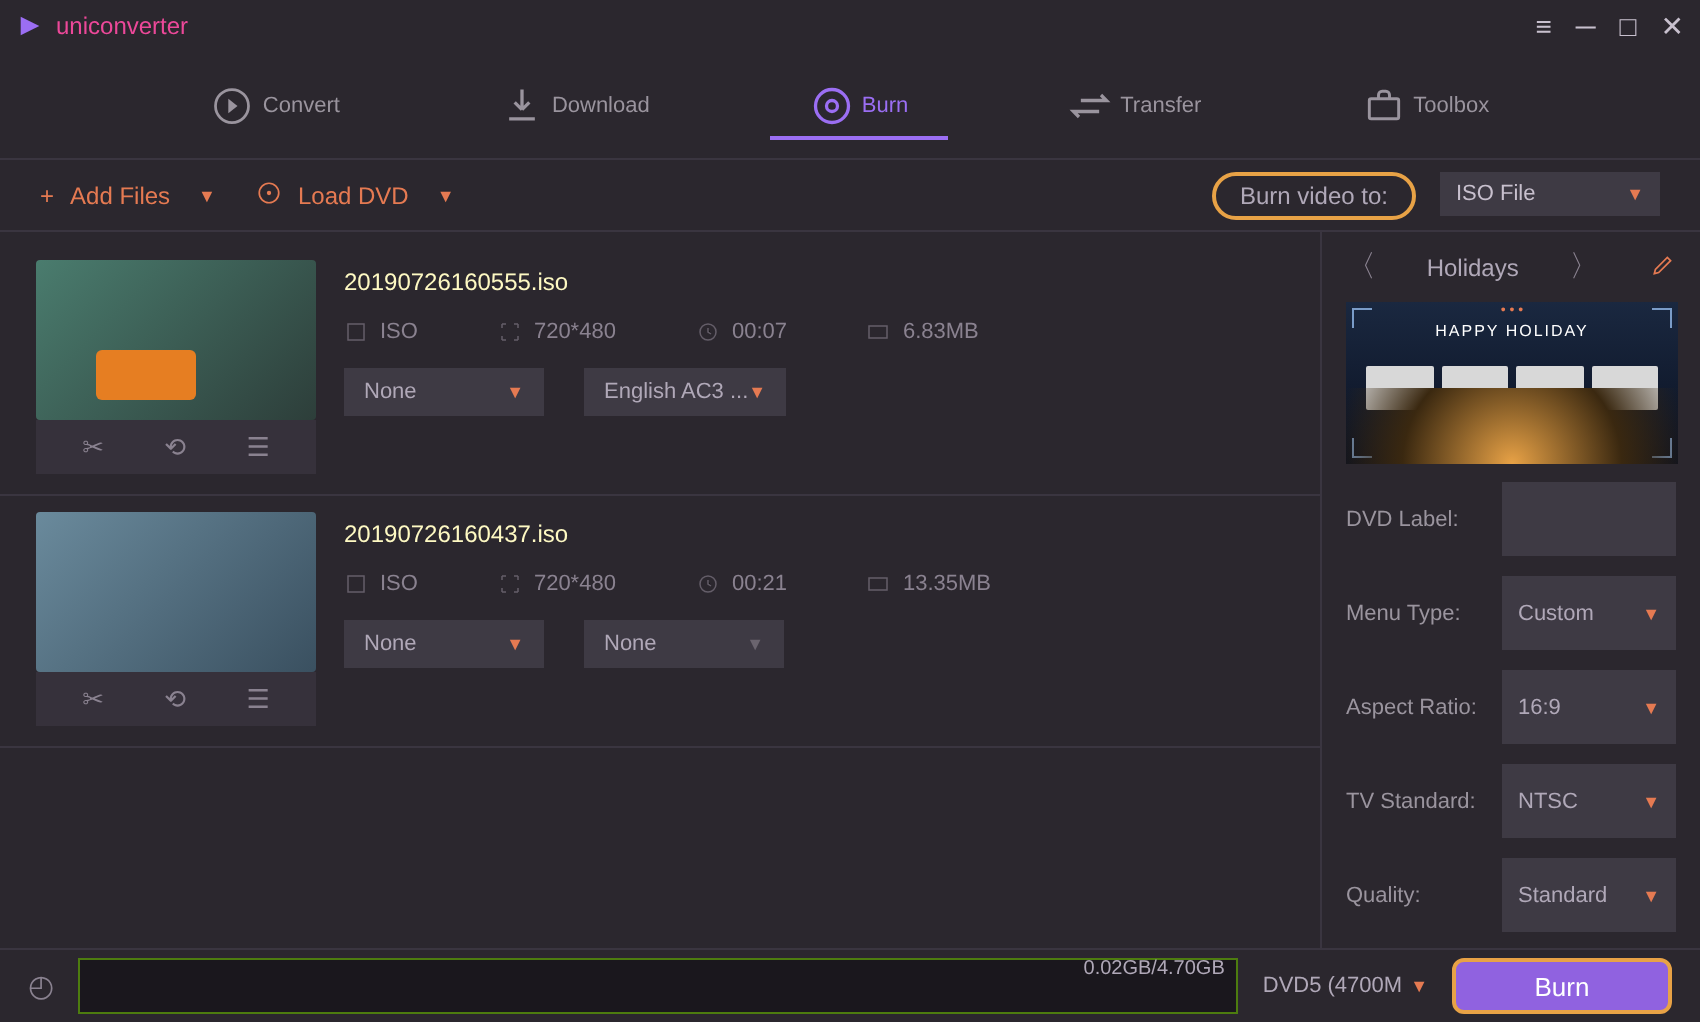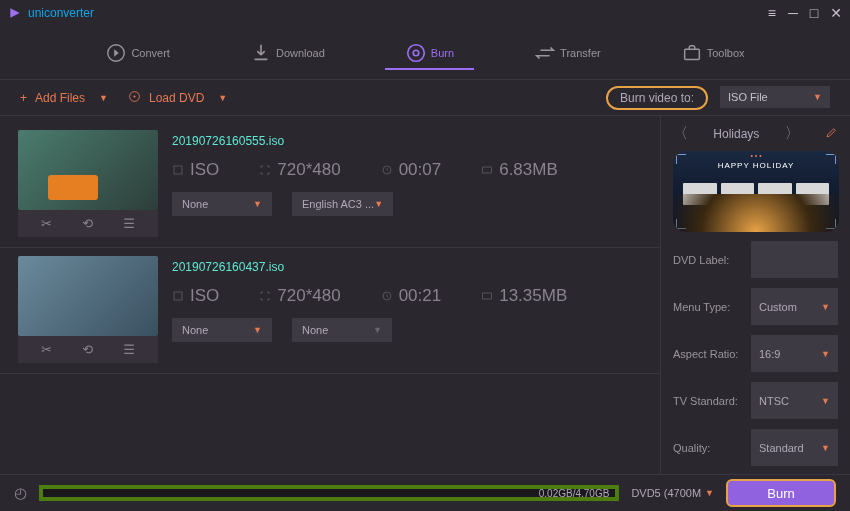--- a/index.html
+++ b/index.html
@@ -1,20 +1,20 @@
 <!DOCTYPE html>
 <html><head>
 <meta charset="utf-8">
 <style>
 *{margin:0;padding:0;box-sizing:border-box;font-family:Arial,sans-serif}
 body{background:#2b272e;color:#b0a8b8;font-size:12px;width:850px;height:511px;overflow:hidden}
 .titlebar{height:25px;display:flex;align-items:center;justify-content:space-between;padding:0 8px;background:#2b272e}
 .title-left{display:flex;align-items:center;gap:6px}
 .logo{width:14px;height:14px}
-.app-title{color:#0ea5e9;font-size:12px}
+.app-title{color:#ec4899;font-size:12px}
 .win-controls{display:flex;gap:12px;color:#c8c0ce}
 .win-controls span{cursor:pointer;font-size:14px}
 .topnav{height:55px;display:flex;justify-content:center;gap:60px;align-items:center;border-bottom:1px solid #3a3540;padding-top:2px}
 .nav-item{display:flex;flex-direction:row;align-items:center;gap:4px;color:#9a949e;cursor:pointer;position:relative;padding:5px 10px}
 .nav-item.active{color:#9b6ef3}
 .nav-item.active::after{content:"";position:absolute;bottom:-1px;left:-10px;right:-10px;height:2px;background:#9b6ef3}
 .nav-icon{width:22px;height:22px;display:flex;align-items:center;justify-content:center}
 .nav-label{font-size:11px}
 .toolbar{height:36px;display:flex;align-items:center;justify-content:space-between;padding:0 20px;border-bottom:1px solid #3a3540}
 .toolbar-left{display:flex;gap:20px;align-items:center}
@@ -27,54 +27,54 @@
 .content{display:flex;height:358px}
 .left-pane{flex:1;padding:6px 0;overflow-y:auto}
 .file-card{display:flex;padding:8px 18px 10px;border-bottom:1px solid #3a3540;gap:14px}
 .thumb-col{width:140px}
 .thumb{width:140px;height:80px;background:linear-gradient(135deg,#4a7c6e,#2d3e3a);border-radius:2px;position:relative;overflow:hidden}
 .thumb.t2{background:linear-gradient(135deg,#6a8a9c,#3a5060)}
 .thumb .van{position:absolute;left:30px;bottom:10px;width:50px;height:25px;background:#e67e22;border-radius:3px}
 .thumb-tools{display:flex;justify-content:space-around;padding:6px 8px;background:#36313b}
 .thumb-tools span{color:#8a8290;cursor:pointer;font-size:13px}
 .info-col{flex:1;display:flex;flex-direction:column;gap:12px;padding-top:4px}
-.filename{color:#5eead4;font-size:12px}
-.meta-row{display:flex;gap:40px;align-items:flex-end;color:#8a8290;font-size:17px}
+.filename{color:#fef9c3;font-size:12px}
+.meta-row{display:flex;gap:40px;align-items:flex-end;color:#8a8290;font-size:11px}
 .meta-item{display:flex;align-items:center;gap:6px}
 .meta-icon{width:12px;height:12px;opacity:0.6}
 .dd-row{display:flex;gap:20px}
 .dd{background:#3e3a44;min-width:100px;height:24px;display:flex;align-items:center;justify-content:space-between;padding:0 10px;color:#b0a8b8;cursor:pointer;font-size:11px}
 .dd .chev{color:#e57a52;font-size:9px}
 .dd.gray .chev{color:#6a646e}
 .right-pane{width:190px;border-left:1px solid #3a3540;padding:8px 12px;display:flex;flex-direction:column}
 .template-nav{display:flex;align-items:center;justify-content:space-between;margin-bottom:8px}
 .tnav-arrow{color:#8a8290;cursor:pointer;font-size:15px}
 .template-name{color:#b0a8b8;font-size:12px}
 .edit-icon{color:#e57a52;cursor:pointer}
-.preview{width:166px;height:95px;background:linear-gradient(180deg,#1a2840,#0a1020);position:relative;overflow:hidden;border-radius:14px}
+.preview{width:166px;height:95px;background:linear-gradient(180deg,#1a2840,#0a1020);position:relative;overflow:hidden;border-radius:0}
 .preview .banner{position:absolute;top:10px;left:0;right:0;text-align:center;color:#fff;font-size:8px;letter-spacing:1px}
 .preview .dots{text-align:center;color:#e57a52;font-size:7px;margin-top:1px}
 .preview .slides{position:absolute;top:32px;left:10px;right:10px;display:flex;gap:4px}
 .preview .slide{flex:1;height:22px;background:#d8d8d8;border-radius:1px}
 .preview .fire{position:absolute;bottom:0;left:0;right:0;height:38px;background:radial-gradient(circle at 50% 100%,#e8a246,#3a2810 60%,transparent)}
 .corner{position:absolute;width:10px;height:10px;border:1px solid #7a9cc8}
 .corner.tl{top:3px;left:3px;border-right:none;border-bottom:none}
 .corner.tr{top:3px;right:3px;border-left:none;border-bottom:none}
 .corner.bl{bottom:3px;left:3px;border-right:none;border-top:none}
 .corner.br{bottom:3px;right:3px;border-left:none;border-top:none}
 .settings{margin-top:9px;display:flex;flex-direction:column;gap:10px}
 .setting{display:flex;align-items:center;gap:8px}
 .setting label{width:70px;font-size:11px;color:#9a949e}
 .setting .val{flex:1;background:#3e3a44;height:37px;display:flex;align-items:center;justify-content:space-between;padding:0 8px;font-size:11px;color:#b0a8b8;cursor:pointer}
 .setting .val .chev{color:#e57a52;font-size:9px}
 .setting .val.empty{background:#3e3a44}
 .footer{height:37px;display:flex;align-items:center;padding:0 14px;gap:12px;border-top:1px solid #3a3540}
 .clock-ic{color:#8a8290;font-size:15px}
 .progress-wrap{flex:1;display:flex;align-items:center;gap:8px}
-.progress{flex:1;height:16px;background:#1a171d;border:4px solid #4d7c0f;position:relative}
+.progress{flex:1;height:28px;background:#1a171d;border:1px solid #4d7c0f;position:relative}
 .progress-text{position:absolute;right:6px;top:-1px;font-size:10px;color:#b0a8b8}
 .disc-select{display:flex;align-items:center;gap:4px;font-size:11px;color:#b0a8b8;cursor:pointer}
 .disc-select .chev{color:#e57a52;font-size:9px}
 .burn-btn{width:110px;height:28px;background:#9062e0;color:#fff;display:flex;align-items:center;justify-content:center;border-radius:2px;cursor:pointer;font-size:13px;border:2px solid #e8a246;border-radius:6px}
 </style>
 </head>
 <body>
 
 <div class="titlebar">
   <div class="title-left">

